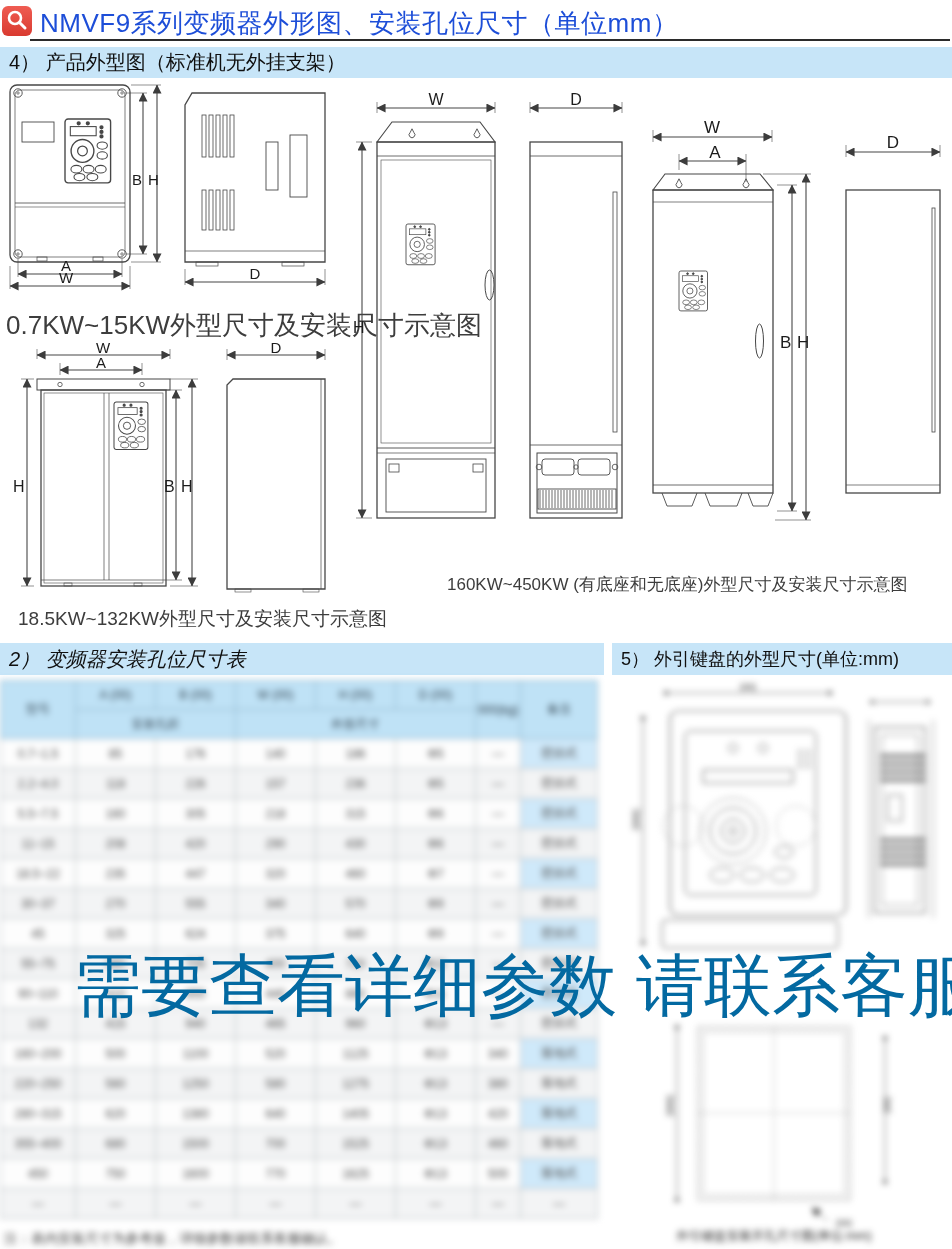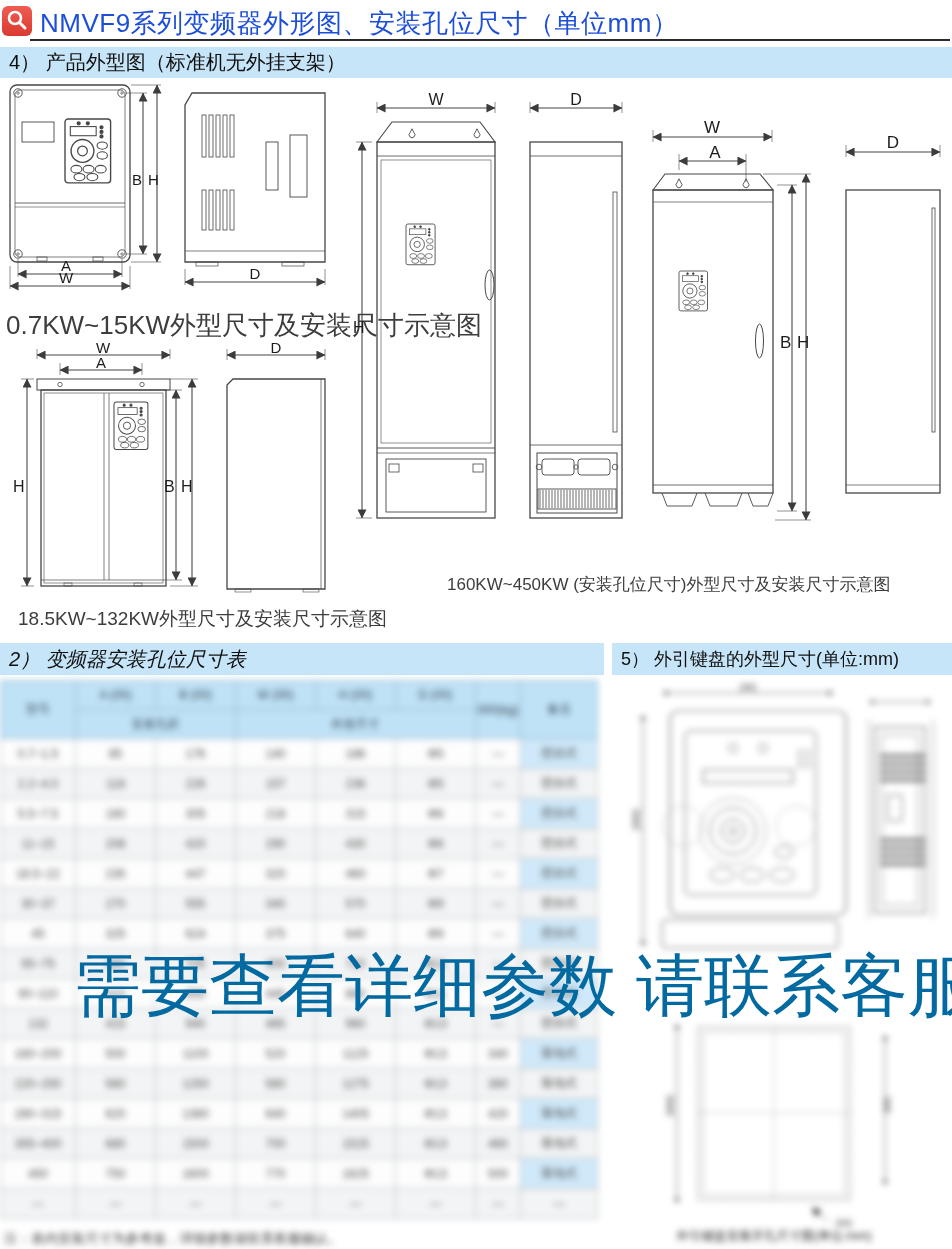--- a/index.html
+++ b/index.html
@@ -258,21 +258,21 @@
   <svg class="abs" style="left:840px;top:108px;" width="112" height="430" viewBox="0 0 112 430" fill="none" stroke="#474747">
     <line x1="6" y1="37" x2="6" y2="49" stroke-width="0.6"></line>
       <line x1="100" y1="37" x2="100" y2="49" stroke-width="0.6"></line>
     <line x1="6" y1="44" x2="100" y2="44" stroke-width="1.1" marker-start="url(#arr)" marker-end="url(#arr)"></line>
     <text x="53" y="40" font-size="17" text-anchor="middle" stroke="none">D</text>
     <rect x="6" y="82" width="94" height="303" stroke-width="1.3"></rect>
     <rect x="92" y="100" width="3" height="224" stroke-width="0.8"></rect>
     <line x1="6" y1="377" x2="100" y2="377" stroke-width="0.7"></line>
   </svg>
 
-  <div class="abs cap" style="left:447px;top:573px;font-size:17px;">160KW~450KW (安装孔位尺寸)外型尺寸及安装尺寸示意图</div>
+  <div class="abs cap" style="left:447px;top:573px;font-size:17px;">160KW~450KW (有底座和无底座)外型尺寸及安装尺寸示意图</div>
 
   <div class="abs banner" style="left:0;top:643px;width:595px;height:32px;line-height:32px;font-style:italic;">
     <span>2） 变频器安装孔位尺寸表</span>
   </div>
   <div class="abs banner" style="left:612px;top:643px;width:340px;height:32px;line-height:32px;font-size:18px;">
     <span>5） 外引键盘的外型尺寸(单位:mm)</span>
   </div>
 
   <div id="tablewrap" class="abs blurwrap">
     <table id="blur-table">

